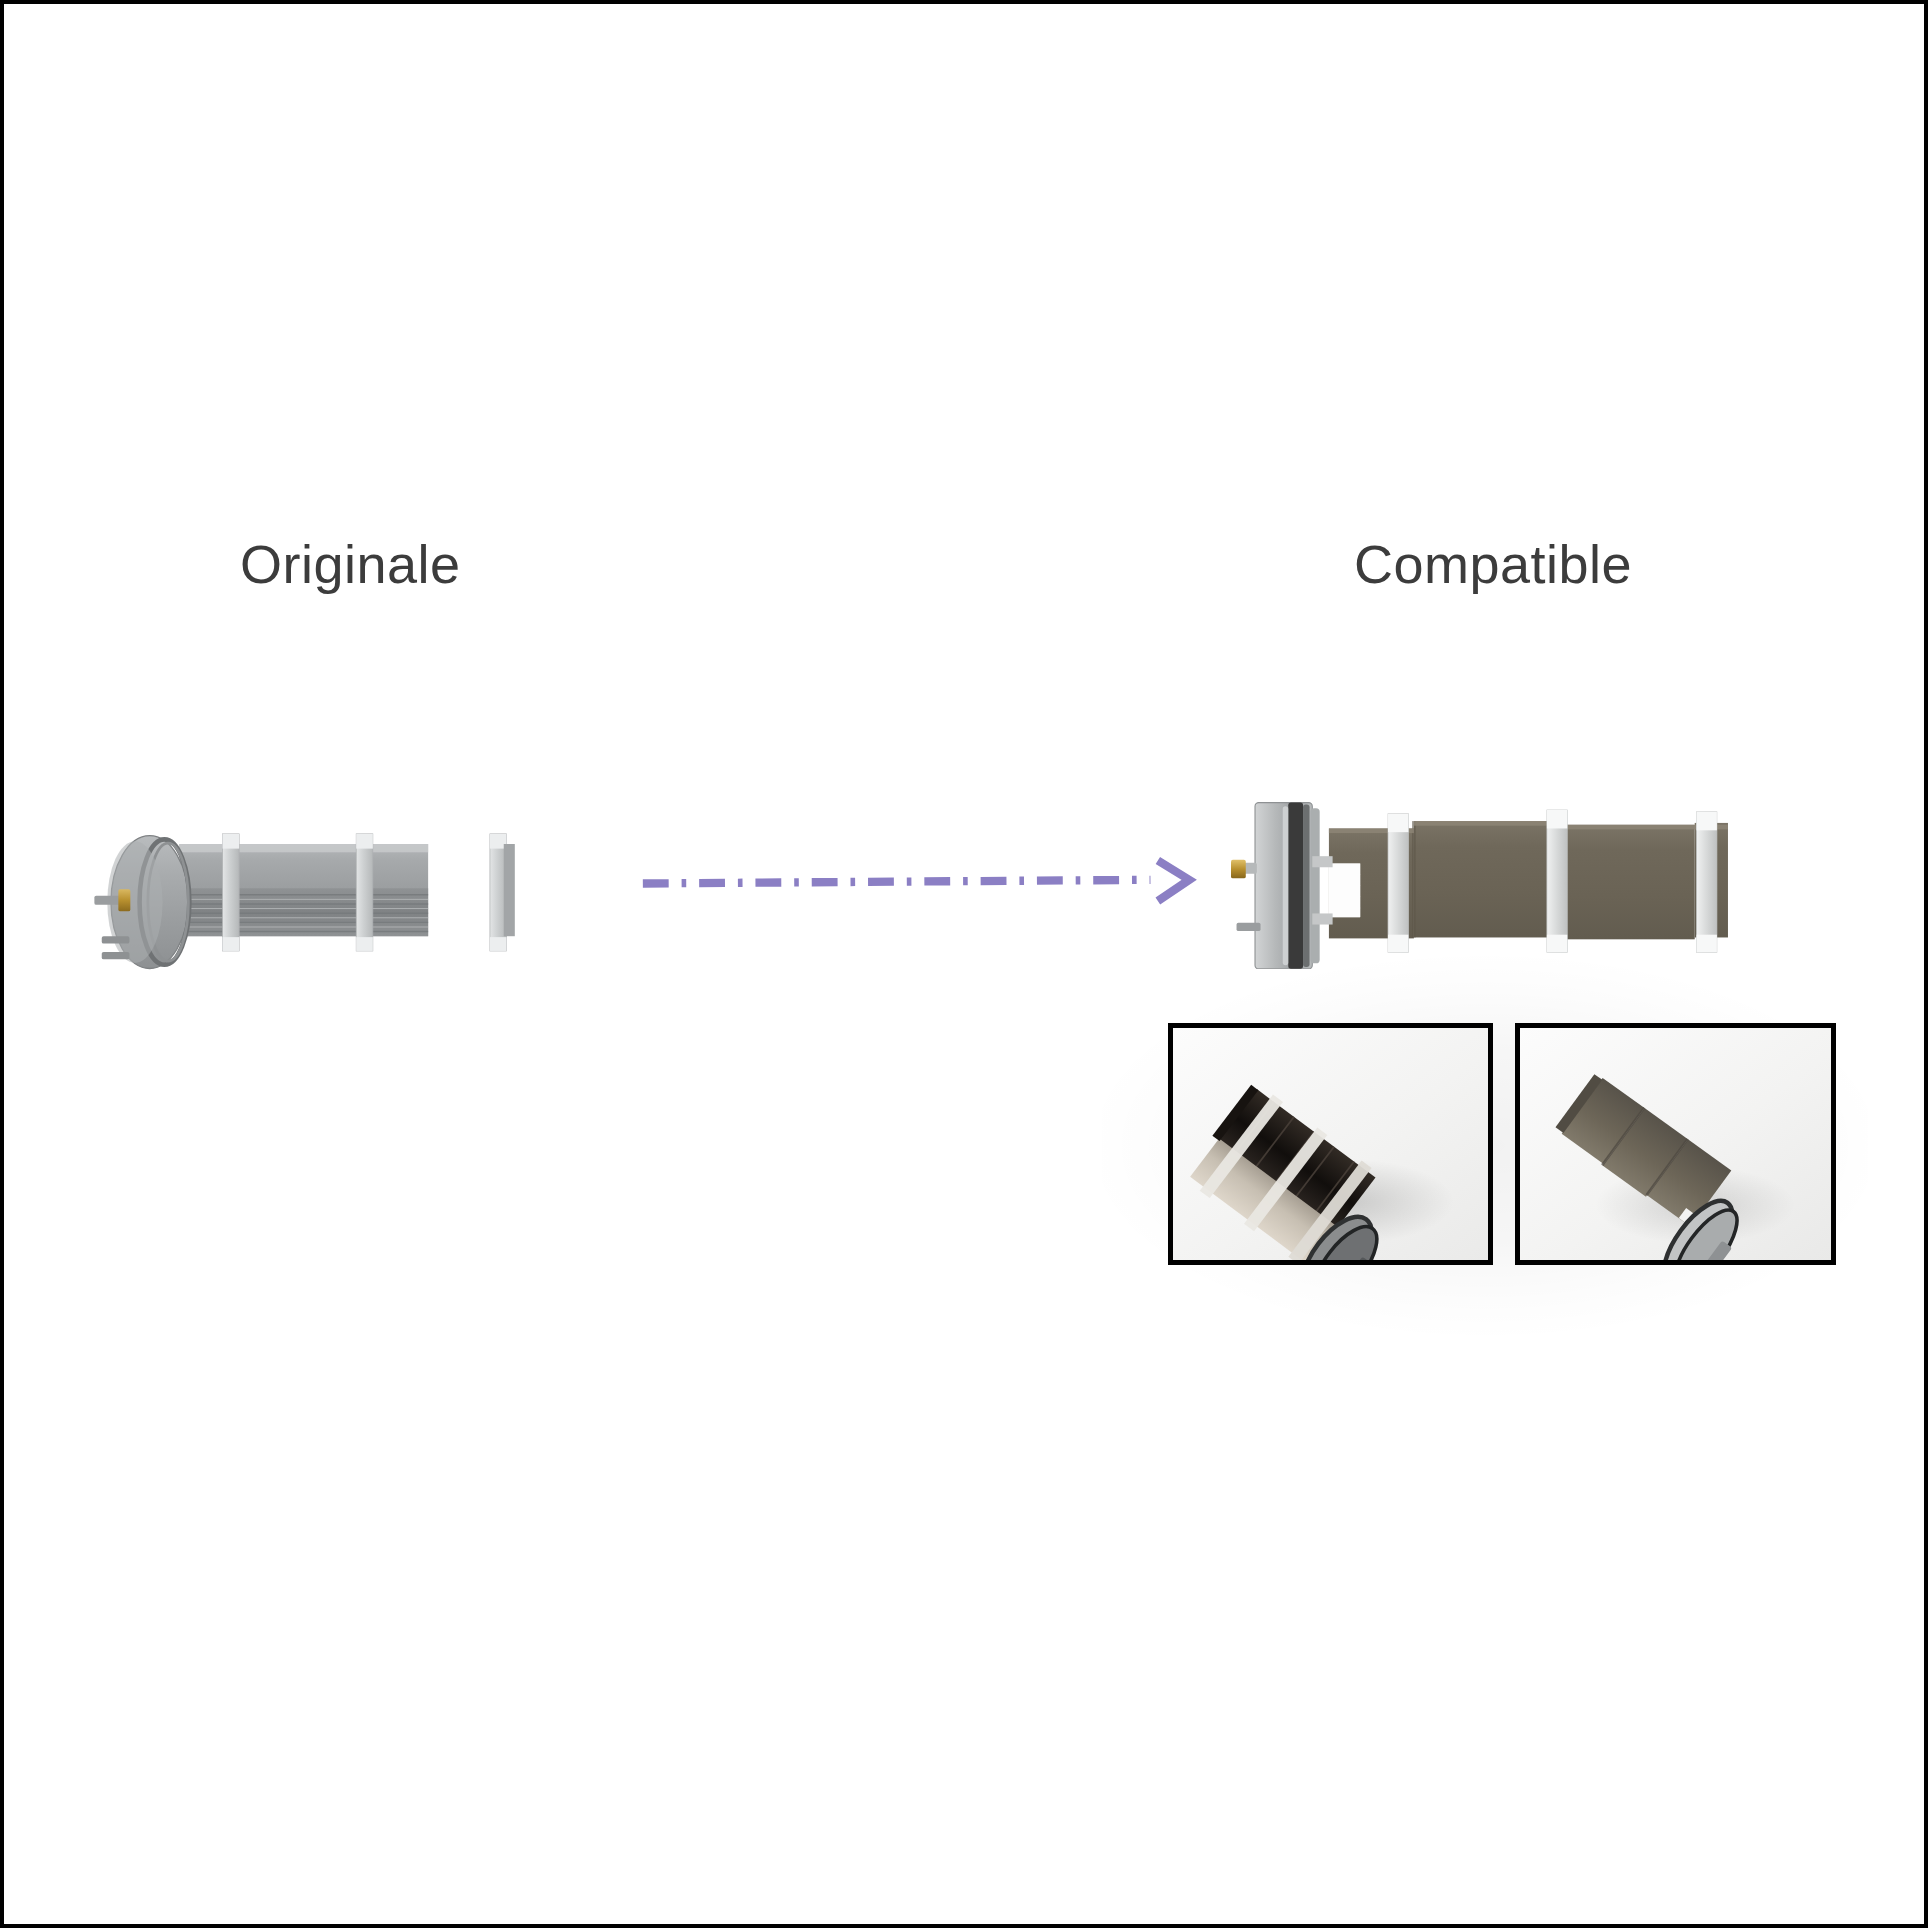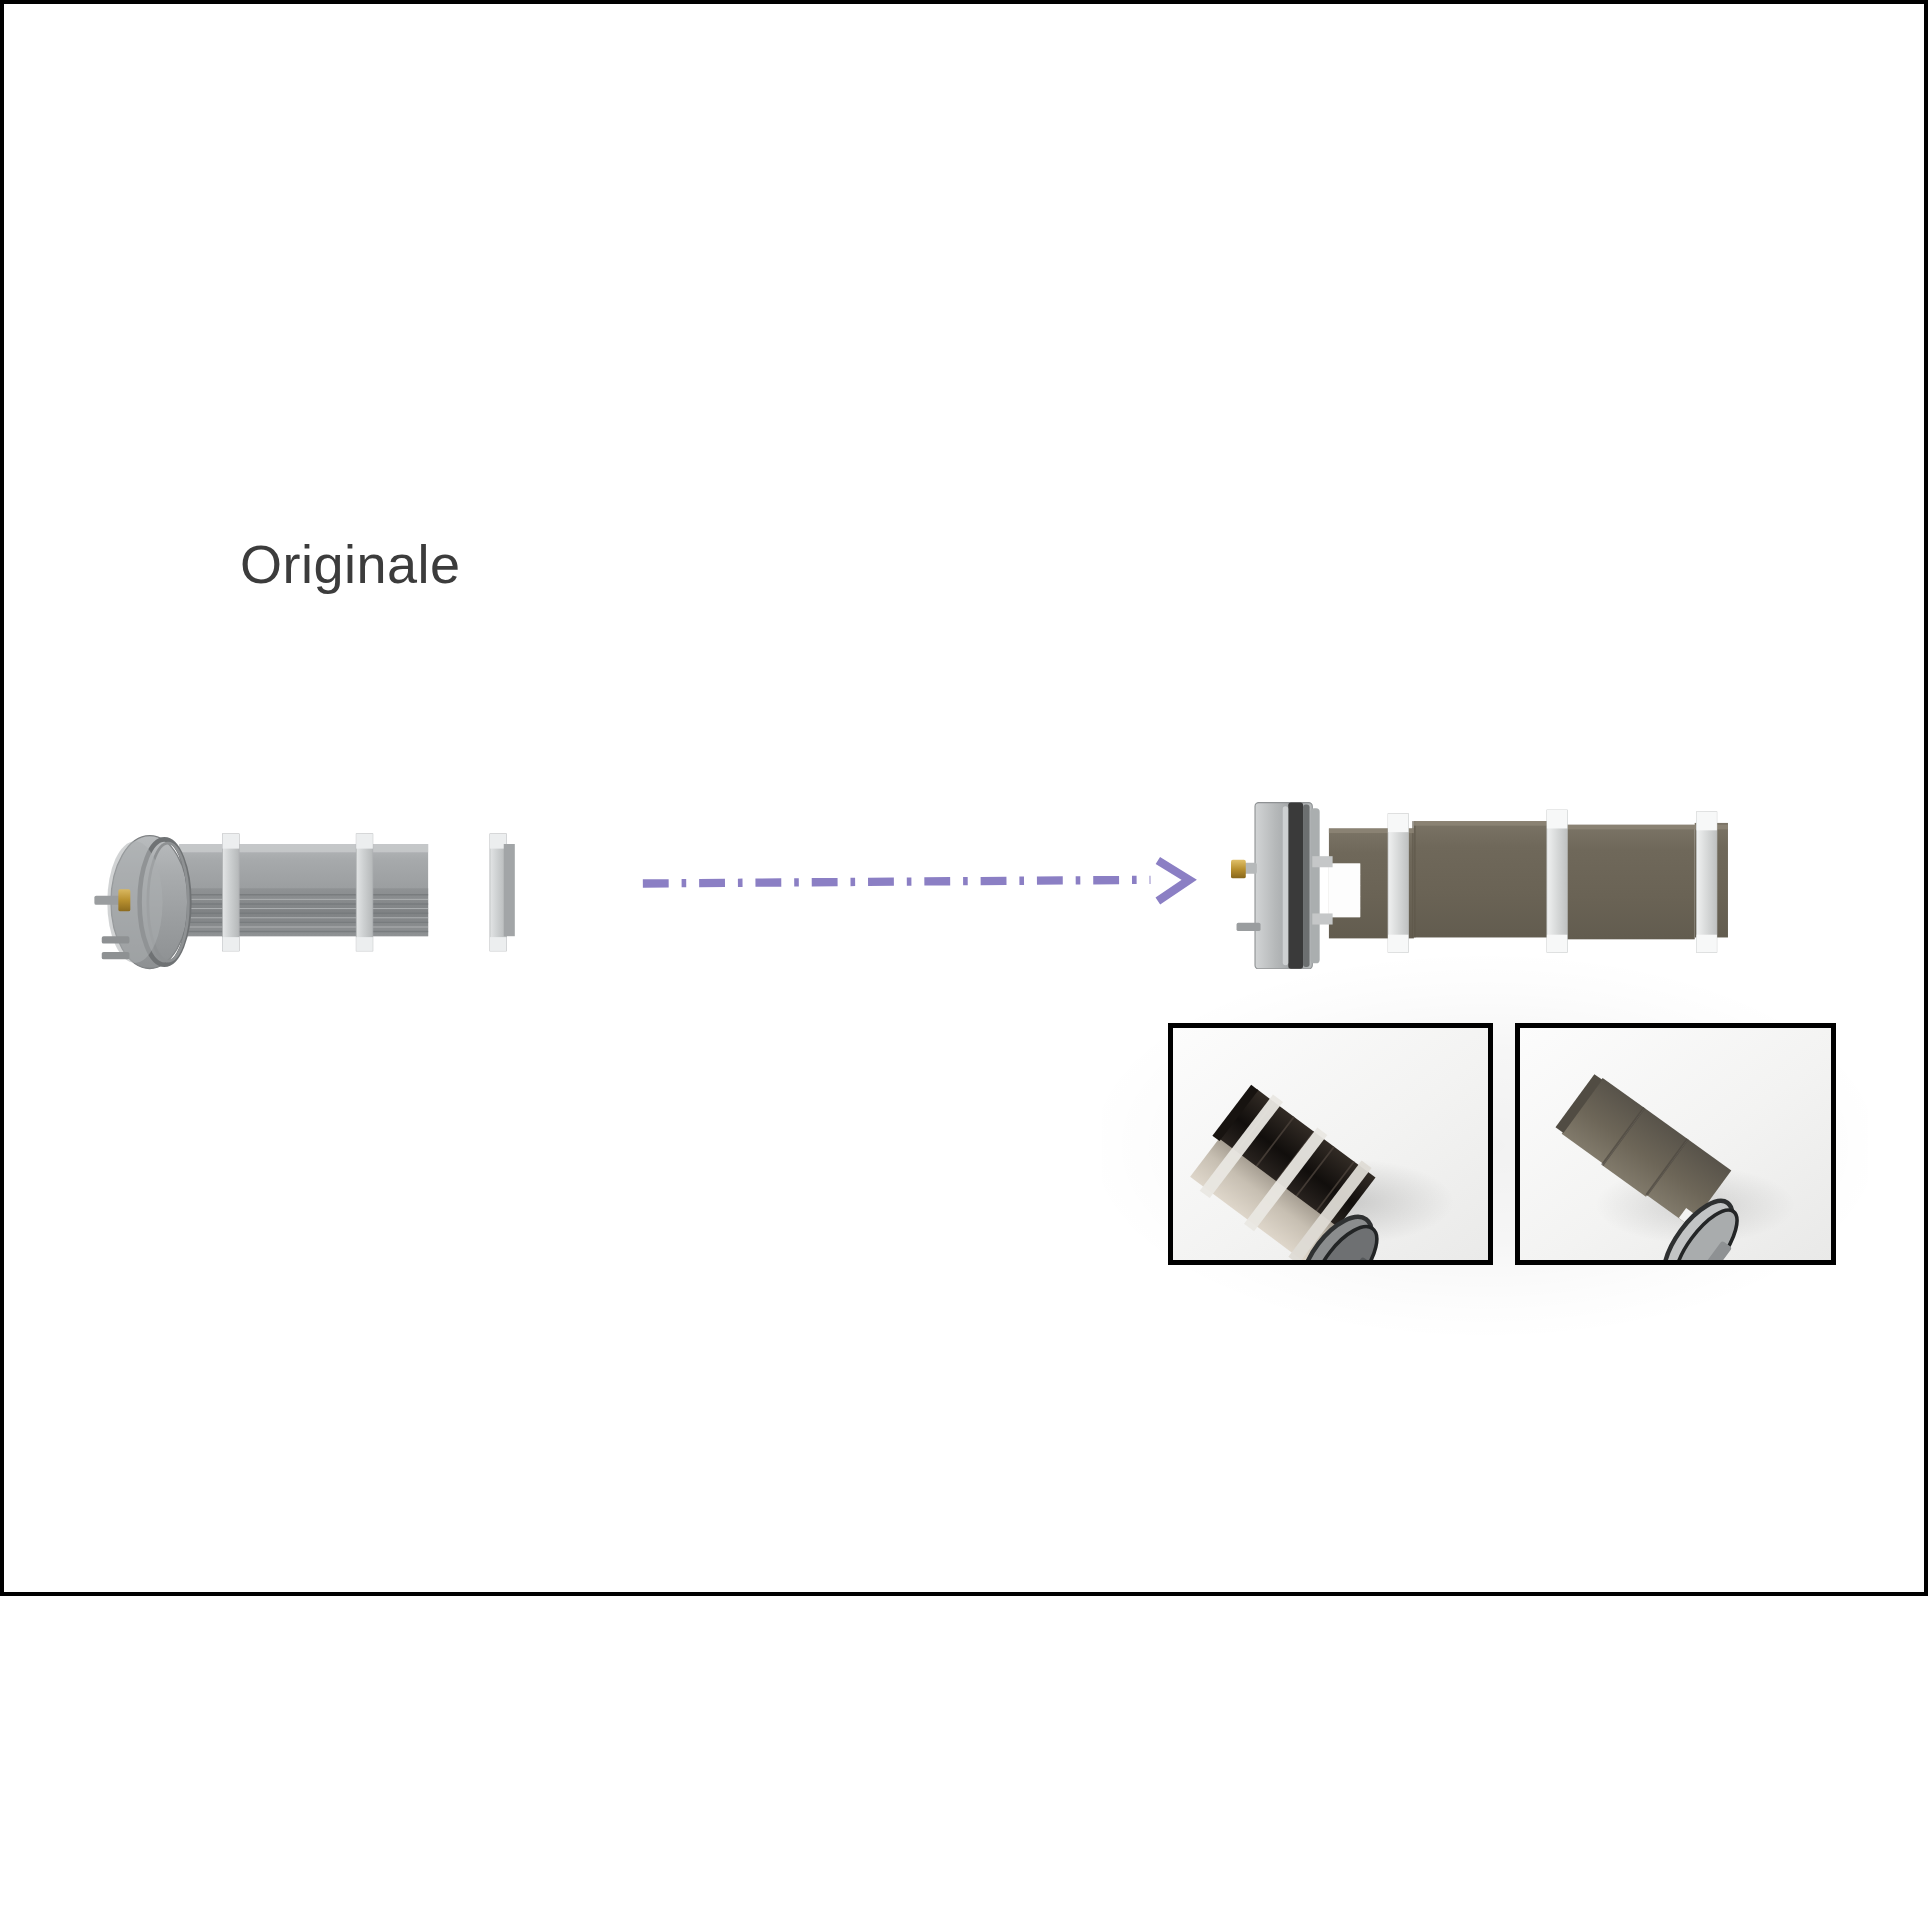--- a/index.html
+++ b/index.html
@@ -12,21 +12,21 @@
     height: 1928px;
     font-family: "Liberation Sans", sans-serif;
     overflow: hidden;
   }
 
   
   #canvas {
     position: absolute;
     left: 0; top: 0;
     width: 1928px;
-    height: 1596px;
+    height: 1928px;
     box-sizing: border-box;
     border: 4.6px solid #000000;
     background: #ffffff;
   }
 
   
   .col-label {
     position: absolute;
     font-family: "Liberation Sans", sans-serif;
     font-weight: 300;
@@ -87,20 +87,21 @@
 
   .sr { position:absolute; width:0.9px; height:0.9px; overflow:hidden; clip:rect(0 0 0 0); white-space:nowrap; }
 </style>
 </head>
 <body>
 
 <div id="canvas">
 
   <div class="col-label" id="label-original">Originale</div>
 
+  <div class="col-label" id="label-compatible">Compatible</div>
 
   <div class="product" id="product-original">
     <svg width="461" height="185" viewBox="0 0 500 200" xmlns="http://www.w3.org/2000/svg">
       <defs>
         <linearGradient id="oFlange" x1="0" y1="0" x2="0" y2="1">
           <stop offset="0%" stop-color="#b9bcbe"></stop>
           <stop offset="28%" stop-color="#a9acae"></stop>
           <stop offset="62%" stop-color="#9b9ea0"></stop>
           <stop offset="100%" stop-color="#8d9092"></stop>
         </linearGradient>

